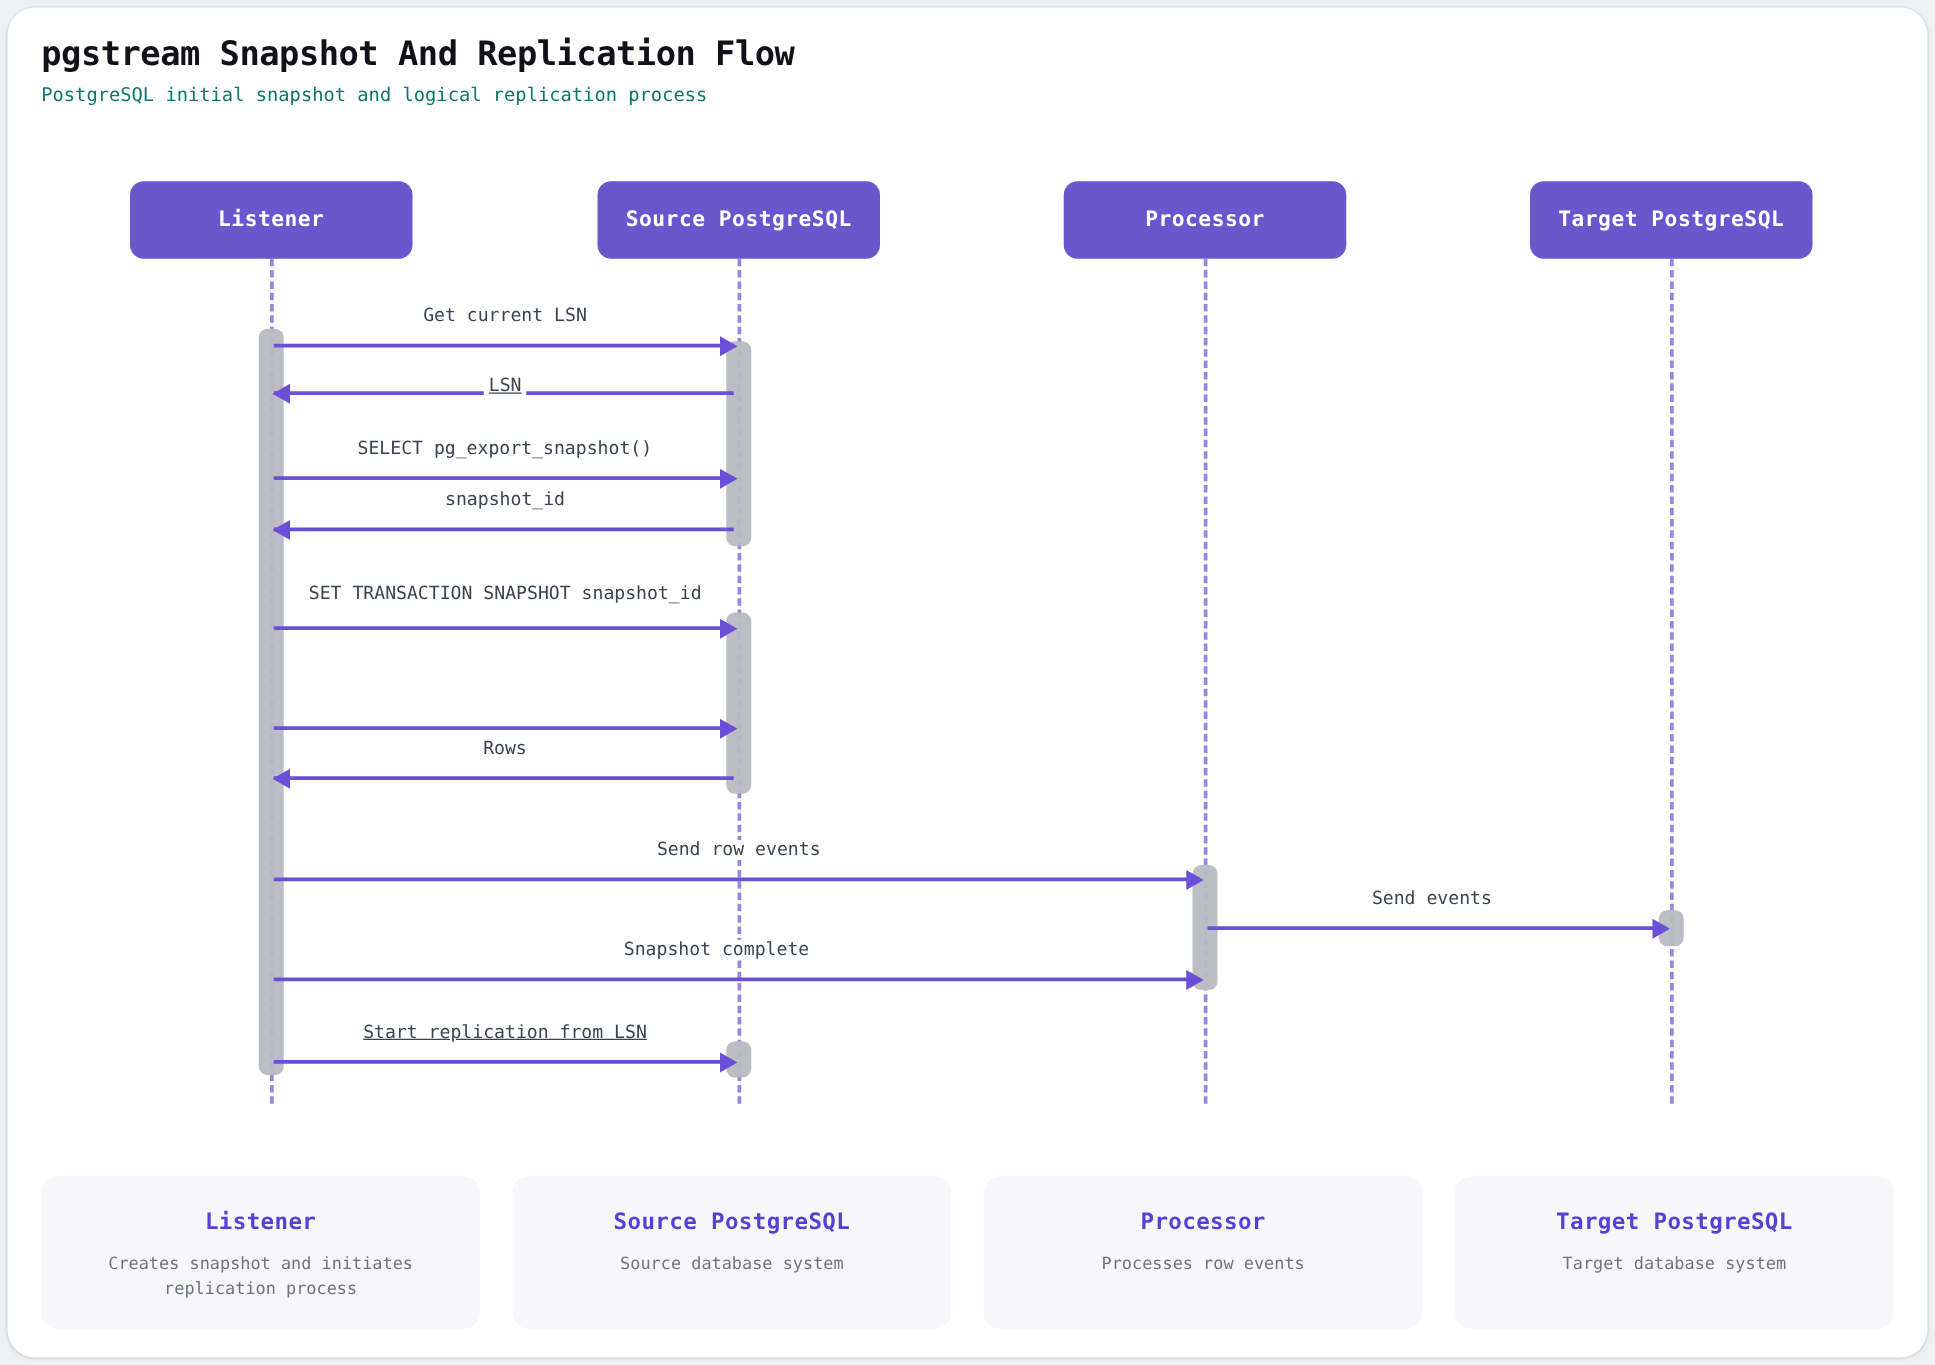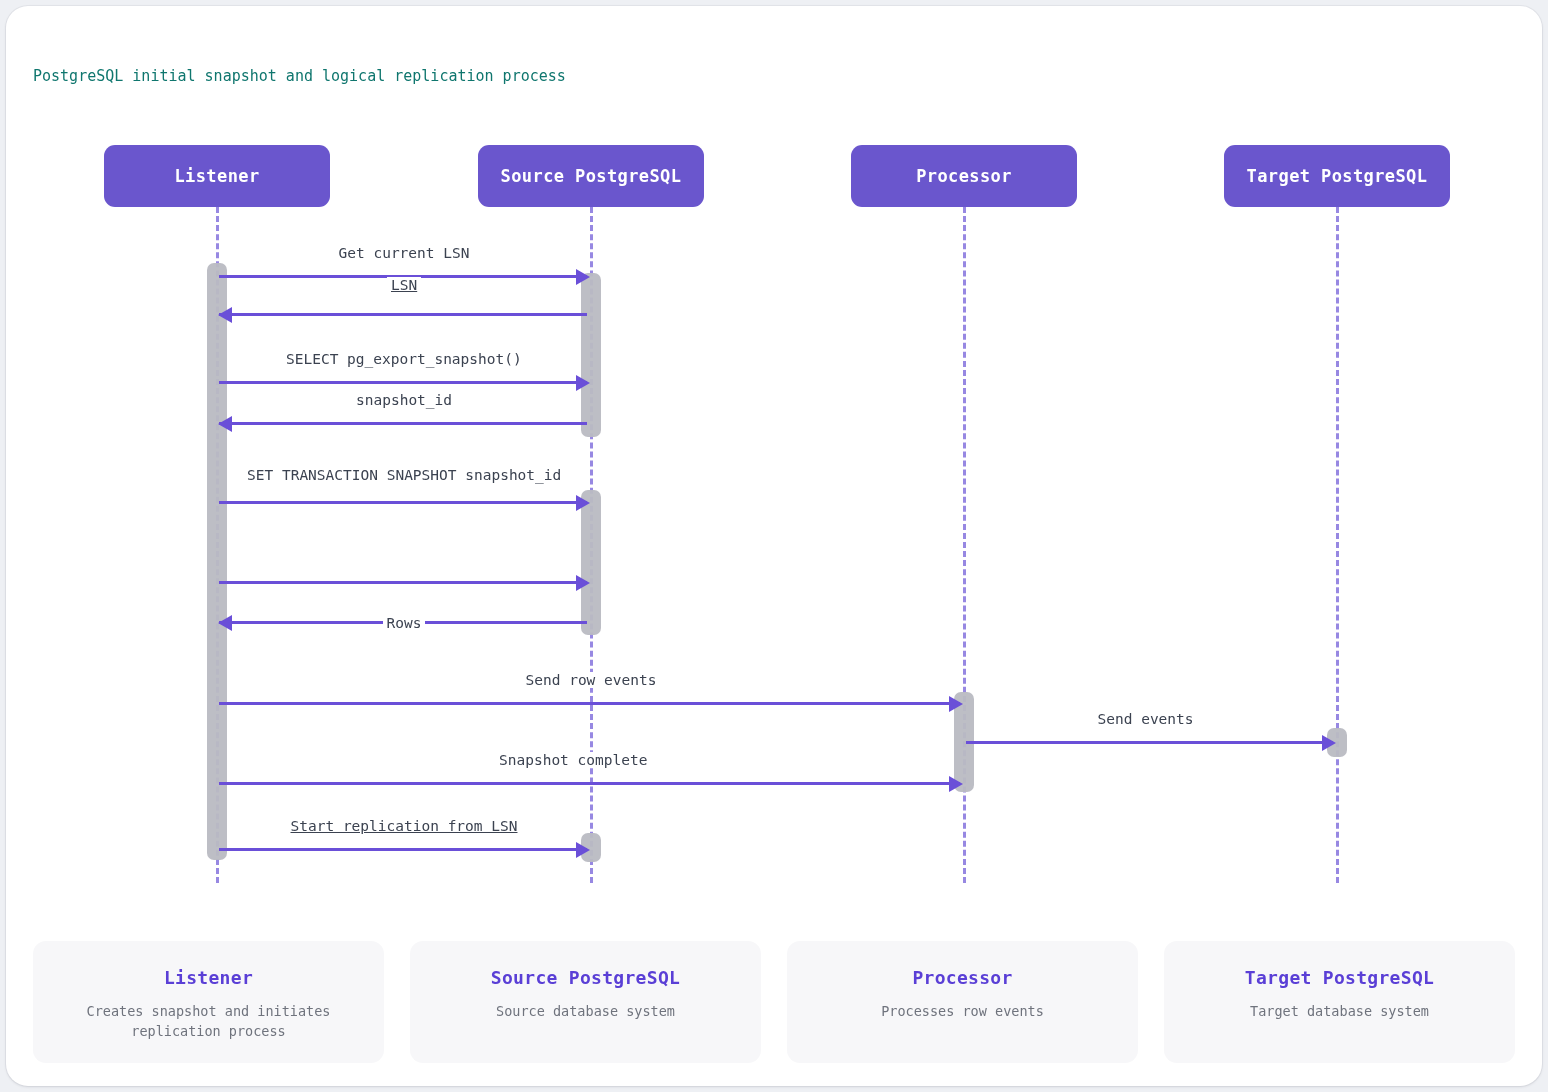--- a/index.html
+++ b/index.html
@@ -138,53 +138,54 @@
     line-height: 1.45;
     max-width: 260px;
   }
 </style>
 </head>
 <body>
 
 <div id="page">
   <div class="card-frame"></div>
 
+  <div class="title">pgstream Snapshot And Replication Flow</div>
   <div class="subtitle">PostgreSQL initial snapshot and logical replication process</div>
 
   <div class="seq" id="seq-canvas">
       <div class="lifeline" style="left: 216px; top: 207px; height: 676px;"></div>
       <div class="lifeline" style="left: 590px; top: 207px; height: 676px;"></div>
       <div class="lifeline" style="left: 963px; top: 207px; height: 676px;"></div>
       <div class="lifeline" style="left: 1336px; top: 207px; height: 676px;"></div>
       <div class="activation" style="left: 207px; top: 263px; height: 597px;"></div>
       <div class="activation" style="left: 581px; top: 273px; height: 164px;"></div>
       <div class="activation" style="left: 581px; top: 490px; height: 145px;"></div>
       <div class="activation" style="left: 581px; top: 833px; height: 29px;"></div>
       <div class="activation" style="left: 954px; top: 692px; height: 100px;"></div>
       <div class="activation" style="left: 1327px; top: 728px; height: 29px;"></div>
       <div class="msg-line" style="left: 219px; width: 368px; top: 275px;"></div>
       <div class="arrow-head right" style="top: 268.5px; left: 576px;"></div>
       <div class="msg-label" style="top: 245px; left: 334.5px;">Get current LSN</div>
       <div class="msg-line" style="left: 219px; width: 368px; top: 313px;"></div>
       <div class="arrow-head left" style="top: 306.5px; left: 218px;"></div>
-      <div class="msg-label" style="top: 277px; left: 387px; text-decoration: underline;">LSN</div>
+      <div class="msg-label" style="top: 301px; left: 387px; text-decoration: underline;">LSN</div>
       <div class="msg-line" style="left: 219px; width: 368px; top: 381px;"></div>
       <div class="arrow-head right" style="top: 374.5px; left: 576px;"></div>
       <div class="msg-label" style="top: 351px; left: 282px;">SELECT pg_export_snapshot()</div>
       <div class="msg-line" style="left: 219px; width: 368px; top: 422px;"></div>
       <div class="arrow-head left" style="top: 415.5px; left: 218px;"></div>
       <div class="msg-label" style="top: 392px; left: 352px;">snapshot_id</div>
       <div class="msg-line" style="left: 219px; width: 368px; top: 501px;"></div>
       <div class="arrow-head right" style="top: 494.5px; left: 576px;"></div>
       <div class="msg-label" style="top: 467px; left: 243px;">SET TRANSACTION SNAPSHOT snapshot_id</div>
       <div class="msg-line" style="left: 219px; width: 368px; top: 581px;"></div>
       <div class="arrow-head right" style="top: 574.5px; left: 576px;"></div>
       <div class="msg-line" style="left: 219px; width: 368px; top: 621px;"></div>
       <div class="arrow-head left" style="top: 614.5px; left: 218px;"></div>
-      <div class="msg-label" style="top: 591px; left: 382.5px; margin-top: 24px;">Rows</div>
+      <div class="msg-label" style="top: 591px; left: 382.5px;">Rows</div>
       <div class="msg-line" style="left: 219px; width: 741px; top: 702px;"></div>
       <div class="arrow-head right" style="top: 695.5px; left: 949px;"></div>
       <div class="msg-label" style="top: 672px; left: 521.5px;">Send row events</div>
       <div class="msg-line" style="left: 966px; width: 367px; top: 741px;"></div>
       <div class="arrow-head right" style="top: 734.5px; left: 1322px;"></div>
       <div class="msg-label" style="top: 711px; left: 1093.5px;">Send events</div>
       <div class="msg-line" style="left: 219px; width: 741px; top: 782px;"></div>
       <div class="arrow-head right" style="top: 775.5px; left: 949px;"></div>
       <div class="msg-label" style="top: 752px; left: 495px;">Snapshot complete</div>
       <div class="msg-line" style="left: 219px; width: 368px; top: 848px;"></div>

